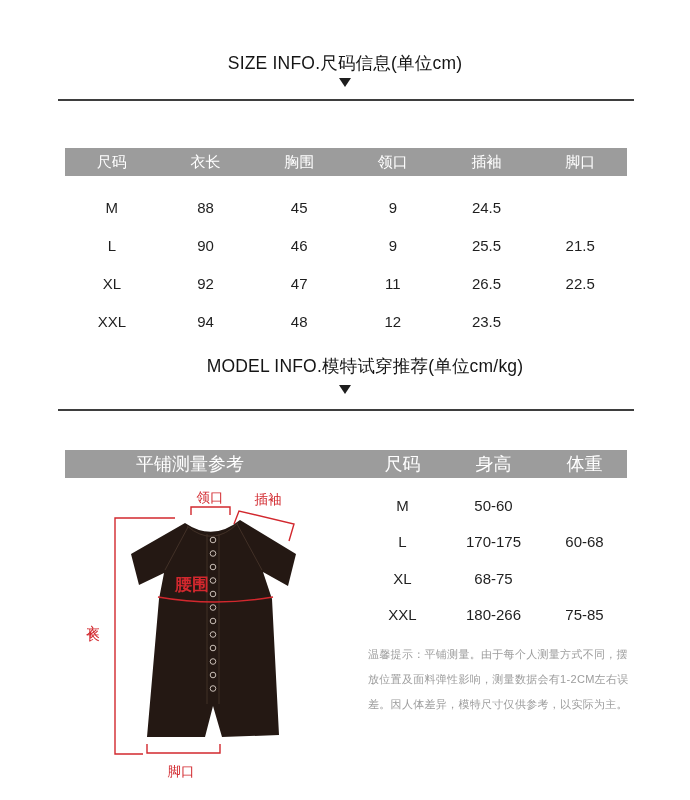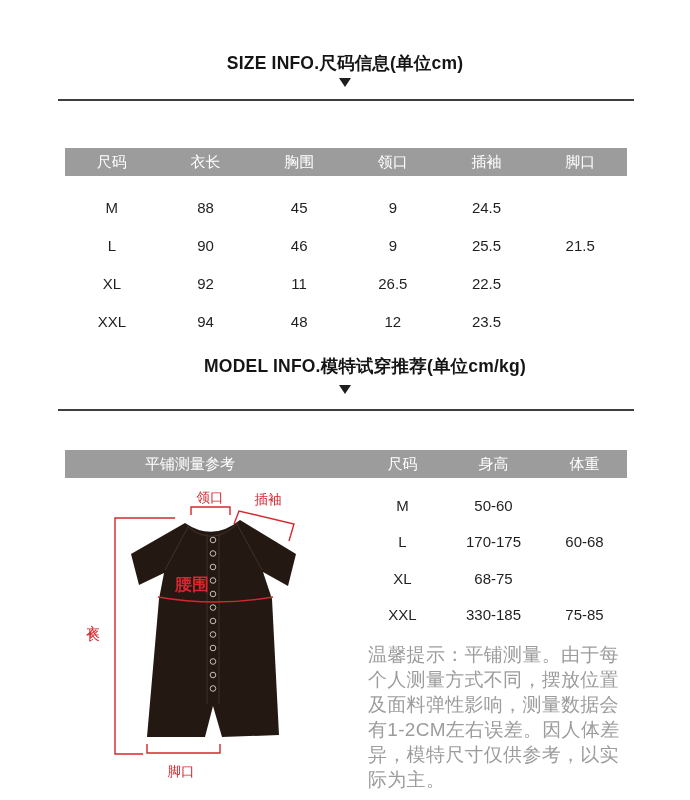--- a/index.html
+++ b/index.html
@@ -1,20 +1,20 @@
 <!DOCTYPE html>
 <html><head>
 <meta charset="utf-8">
 <style>
   * { margin:0; padding:0; box-sizing:border-box; }
   body { background:#fff; font-family:"Liberation Sans","DejaVu Sans",sans-serif; }
   .page { position:relative; width:690px; height:800px; background:#ffffff; overflow:hidden; }
 
   .sec-title { position:absolute; left:0; width:690px; text-align:center;
-    font-size:17.5px; font-weight:700; color:#151515; letter-spacing:0.2px; }
+    font-size:17.5px; font-weight:400; color:#151515; letter-spacing:0.2px; }
   .title-1 { top:51px; }
   .title-2 { top:354px;padding-left:40px; }
 
   .tri { position:absolute; left:50%; transform:translateX(-50%);
     width:0; height:0; border-left:6px solid transparent; border-right:6px solid transparent;
     border-top:9px solid #1e1e1e; }
   .tri-1 { top:78px; }
   .tri-2 { top:385px; }
 
   .hline { position:absolute; left:58px; width:576px; height:2px; background:#3e3e3e; }
@@ -26,35 +26,35 @@
   .thead6 { display:grid; grid-template-columns:repeat(6,1fr); height:28px;
     background:#9c9c9c; color:#ffffff; font-size:15px; }
   .thead6 > div { display:flex; align-items:center; justify-content:center; }
   .tbody6 { margin-top:12px; }
   .trow6 { display:grid; grid-template-columns:repeat(6,1fr); height:38px;
     color:#1f1f1f; font-size:15px; }
   .trow6 > div { display:flex; align-items:center; justify-content:center; }
 
   
   .bottom-bar { position:absolute; left:65px; top:450px; width:562px; height:28px;
-    background:#9c9c9c; color:#fff; font-size:15px; }
+    background:#9c9c9c; color:#fff; font-size:18px; }
   .flat-label { position:absolute; left:0; top:0; width:250px; height:28px;
     display:flex; align-items:center; justify-content:center; }
   .bar-cols { position:absolute; left:295px; top:0; width:267px; height:28px;
     display:grid; grid-template-columns:85px 97px 85px; }
   .bar-cols > div { display:flex; align-items:center; justify-content:center; }
 
   
   .fit-table { position:absolute; left:360px; top:487px; width:267px; }
   .trow3 { display:grid; grid-template-columns:85px 97px 85px; height:36.5px;
     color:#1f1f1f; font-size:15px; }
   .trow3 > div { display:flex; align-items:center; justify-content:center; }
 
   .note { position:absolute; left:368px; top:642px; width:266px;
-    font-size:19px; line-height:25px; color:#9c9c9c; letter-spacing:0.3px; }
+    font-size:11px; line-height:25px; color:#9c9c9c; letter-spacing:0.3px; }
 
   .diagram { position:absolute; left:55px; top:482px; width:260px; height:310px; }
   .red-label { font-size:13.5px; fill:#d2282e; }
   .waist-label { font-size:17px; font-weight:700; fill:#d2282e; }
   .vtext { writing-mode:vertical-rl; glyph-orientation-vertical:0; letter-spacing:3px; }
   .bracket { fill:none; stroke:#d2282e; stroke-width:1.4; }
   .seam { stroke:#453329; stroke-width:1; fill:none; opacity:0.9; }
 </style>
 </head>
 <body>
@@ -86,20 +86,21 @@
         <div>L</div>
         <div>90</div>
         <div>46</div>
         <div>9</div>
         <div>25.5</div>
         <div>21.5</div>
       </div>
       <div class="trow6">
         <div>XL</div>
         <div>92</div>
+        <div>47</div>
         <div>11</div>
         <div>26.5</div>
         <div>22.5</div>
       </div>
       <div class="trow6">
         <div>XXL</div>
         <div>94</div>
         <div>48</div>
         <div>12</div>
         <div>23.5</div>
@@ -129,21 +130,21 @@
       <div>L</div>
       <div>170-175</div>
       <div>60-68</div>
     </div>
     <div class="trow3">
       <div>XL</div>
       <div>68-75</div>
     </div>
     <div class="trow3">
       <div>XXL</div>
-      <div>330-185</div>
+      <div>180-266</div>
       <div>75-85</div>
     </div>
   </div>
 
   <div class="note">温馨提示：平铺测量。由于每个人测量方式不同，摆放位置及面料弹性影响，测量数据会有1-2CM左右误差。因人体差异，模特尺寸仅供参考，以实际为主。</div>
 
   <svg class="diagram" viewBox="0 0 260 310">
 
     <path fill="#241813" d="M 130,41
          Q 158,60 185,38

